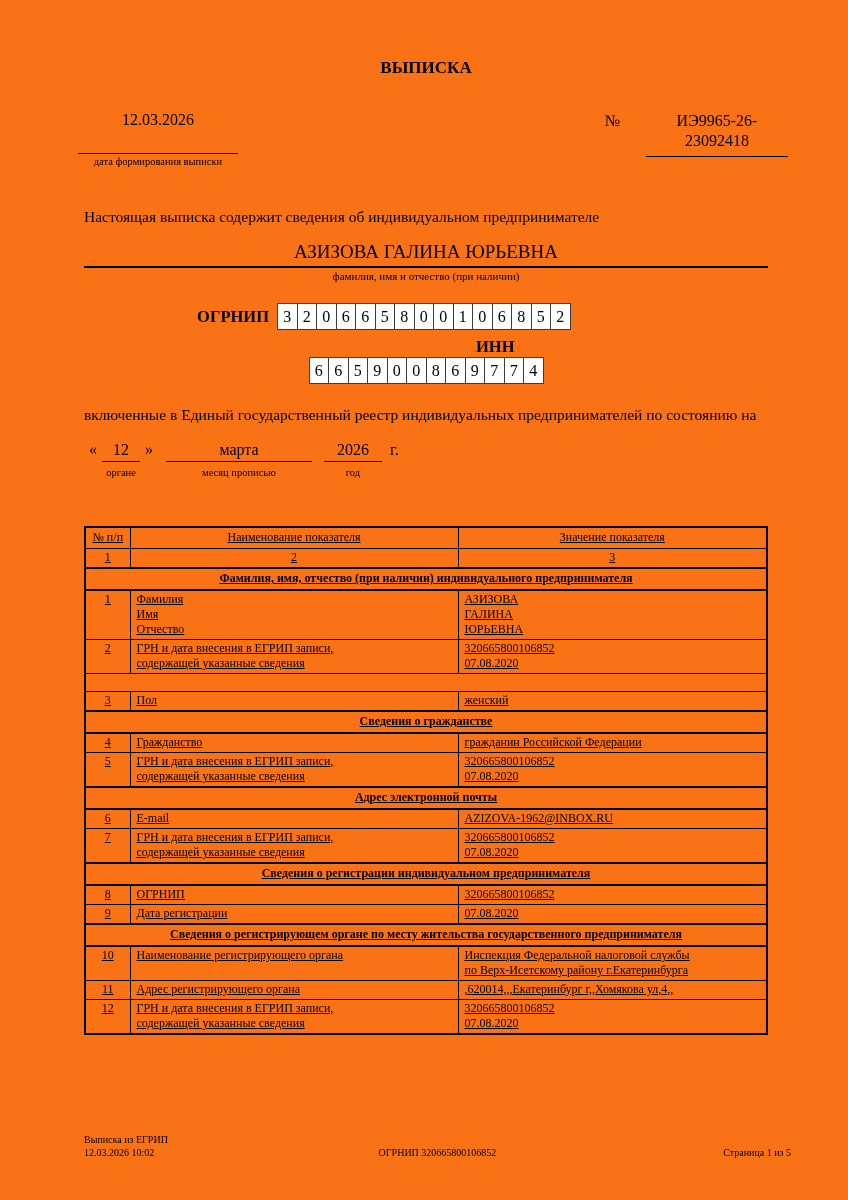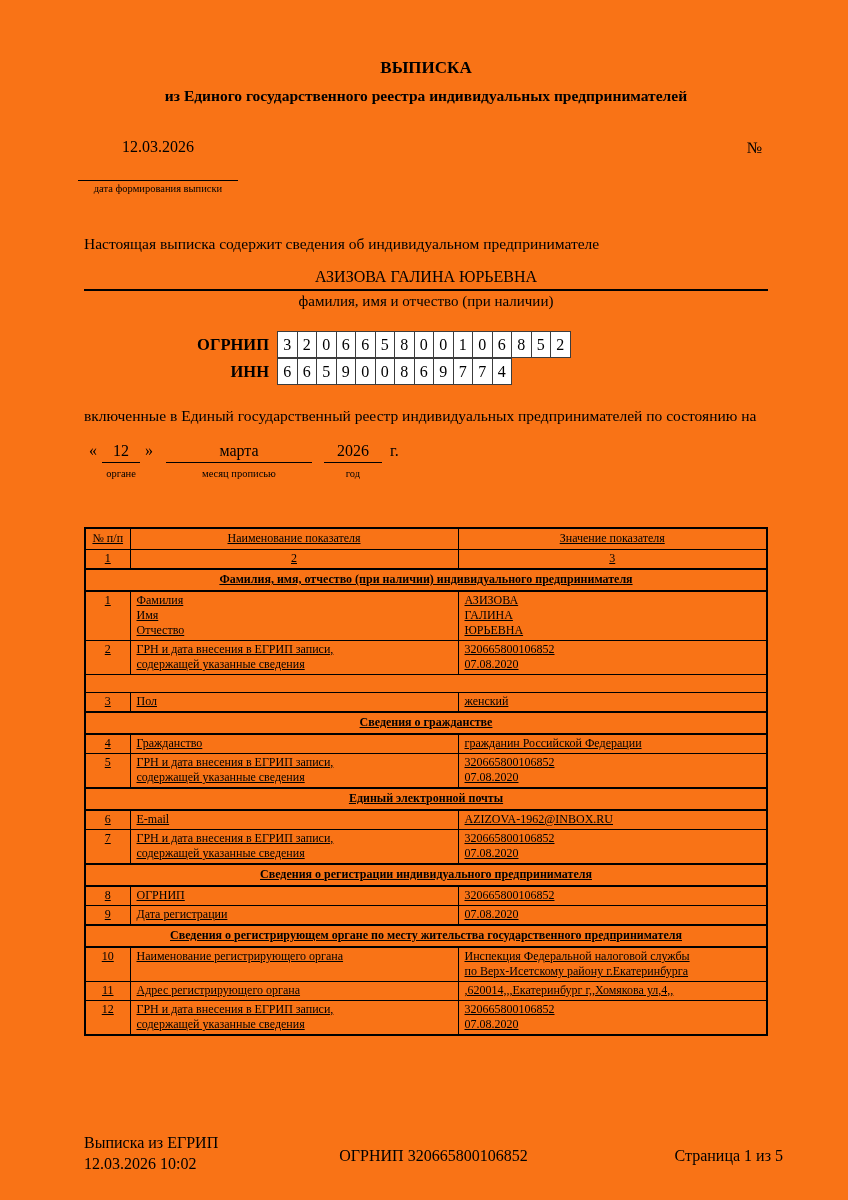--- a/index.html
+++ b/index.html
@@ -14,25 +14,25 @@
 
   .formation-row { display:flex; align-items:flex-start; margin-top:33px; }
   .formation-date { margin-left:-6px; width:160px; text-align:center; }
   .formation-date .fd-value { display:block; font-size:16px; padding-bottom:24px; border-bottom:1px solid #000; }
   .small-caption { font-size:10.5px; margin-top:2px; }
   .formation-number { margin-left:auto; margin-right:-20px; display:flex; align-items:flex-start; }
   .number-sign { font-size:16px; margin-right:26px; margin-top:1px; }
   .number-value { width:142px; text-align:center; font-size:16px; line-height:1.25; border-bottom:1px solid #000; padding-bottom:5px; }
 
   .intro-line { margin-top:41px; font-size:15.5px; }
-  .name-block { margin-top:15px; text-align:center; font-size:16px; border-bottom:2px solid #000; padding-bottom:3px; }
-  .name-caption { text-align:center; font-size:15px; margin-top:2px; }
+  .name-block { margin-top:15px; text-align:center; font-size:19px; border-bottom:2px solid #000; padding-bottom:3px; }
+  .name-caption { text-align:center; font-size:11px; margin-top:2px; }
 
   .code-row { display:flex; align-items:center; margin-top:21px; }
-  .code-row.inn { margin-top:0; }
+  .code-row.inn { margin-top:7px;flex-direction:column; }
   .code-label { width:193px; text-align:right; font-weight:bold; font-size:16.5px; padding-right:8px; }
   .digit-boxes { display:flex; }
   .digit-box {
     width:20.5px; height:27px; border:1px solid #3c3c3c; margin-left:-1px;
     display:flex; align-items:center; justify-content:center; font-size:16px; background:#fff;
   }
   .digit-box:first-child { margin-left:0; }
 
   .included-text { margin-top:21px; font-size:15.5px; line-height:1.35; }
 
@@ -50,40 +50,43 @@
   .main-table { width:100%; border-collapse:collapse; margin-top:46px; border:2px solid #000; }
   .main-table th, .main-table td { border:1px solid #000; padding:1px 6px 2px; font-size:12px; vertical-align:top;text-decoration:underline; }
   .main-table th { font-weight:normal; text-align:center; padding-top:2px; padding-bottom:3px; }
   .col-num { width:45px; }
   .col-name { width:328px; }
   td.cell-num { text-align:center; }
   tr.numbers-row td { text-align:center; border-bottom:2px solid #000; }
   tr.section-row td { font-weight:bold; text-align:center; border-top:2px solid #000; border-bottom:2px solid #000; padding:2px 55px 3px; }
   tr.spacer-row td { height:18px; border-left:none; border-right:none; }
 
-  .footer { position:absolute; left:84px; right:65px; top:1133px; display:flex; font-size:16px; line-height:1.3; }
+  .footer { position:absolute; left:84px; right:57px; top:1133px; display:flex; font-size:10px; line-height:1.3; }
   .footer-left { width:33%; }
   .footer-center { width:34%; text-align:center; padding-top:13px; }
   .footer-right { width:33%; text-align:right; padding-top:13px; }
 </style>
 </head>
 <body>
 
 <div class="page">
 
   <div class="doc-title">ВЫПИСКА</div>
-  <div class="doc-subtitle">из Единого государственного реестра индивидуальных предпринимателей</div>
 
   <div class="formation-row">
     <div class="formation-date">
       <span class="fd-value">12.03.2026</span>
       <div class="small-caption">дата формирования выписки</div>
     </div>
     <div class="formation-number">
       <span class="number-sign">№</span>
+      <div class="number-value">
+        <span>ИЭ9965-26-</span><br>
+        <span>23092418</span>
+      </div>
     </div>
   </div>
 
   <div class="intro-line">Настоящая выписка содержит сведения об индивидуальном предпринимателе</div>
   <div class="name-block">АЗИЗОВА ГАЛИНА ЮРЬЕВНА</div>
   <div class="name-caption">фамилия, имя и отчество (при наличии)</div>
 
   <div class="code-row">
     <div class="code-label">ОГРНИП</div>
     <div class="digit-boxes">
@@ -212,21 +215,21 @@
           <td>
             <div>ГРН и дата внесения в ЕГРИП записи,</div>
             <div>содержащей указанные сведения</div>
           </td>
           <td>
             <div>320665800106852</div>
             <div>07.08.2020</div>
           </td>
         </tr>
         <tr class="section-row">
-          <td colspan="3">Единый электронной почты</td>
+          <td colspan="3">Адрес электронной почты</td>
         </tr>
         <tr>
           <td class="cell-num">6</td>
           <td>
             <div>E-mail</div>
           </td>
           <td>
             <div>AZIZOVA-1962@INBOX.RU</div>
           </td>
         </tr>
@@ -235,21 +238,21 @@
           <td>
             <div>ГРН и дата внесения в ЕГРИП записи,</div>
             <div>содержащей указанные сведения</div>
           </td>
           <td>
             <div>320665800106852</div>
             <div>07.08.2020</div>
           </td>
         </tr>
         <tr class="section-row">
-          <td colspan="3">Сведения о регистрации индивидуального предпринимателя</td>
+          <td colspan="3">Сведения о регистрации индивидуальном предпринимателя</td>
         </tr>
         <tr>
           <td class="cell-num">8</td>
           <td>
             <div>ОГРНИП</div>
           </td>
           <td>
             <div>320665800106852</div>
           </td>
         </tr>

